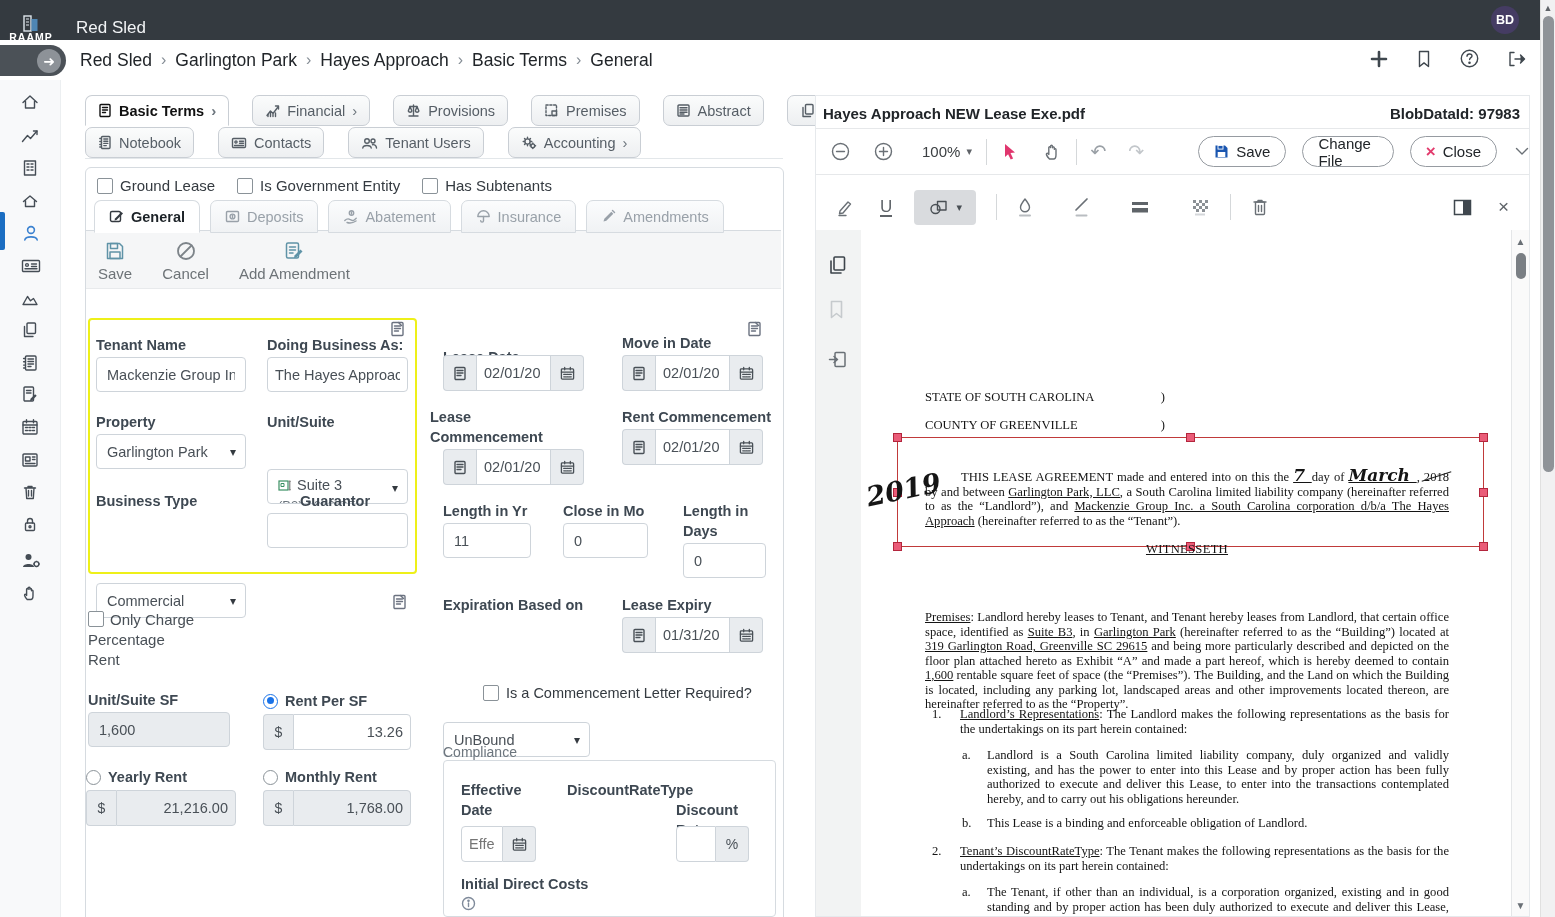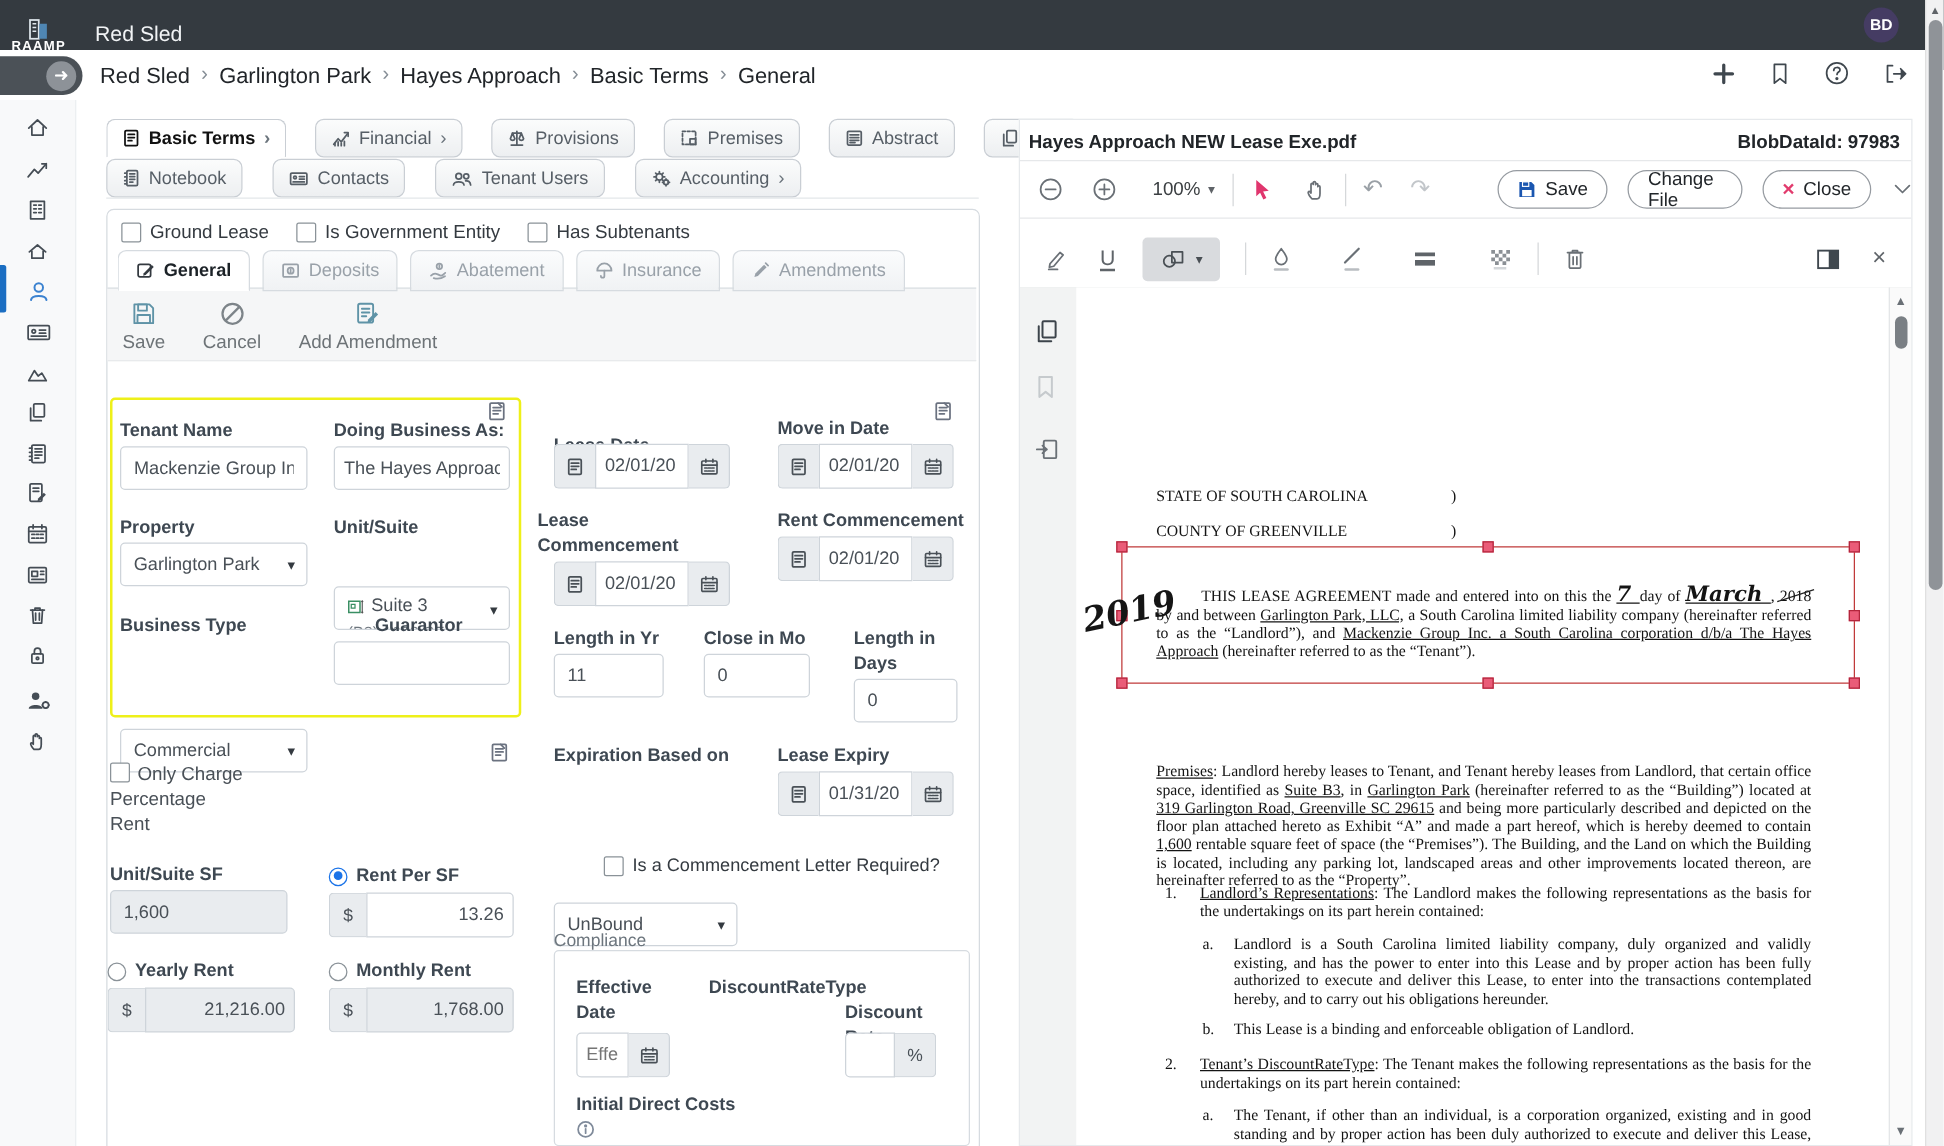--- a/index.html
+++ b/index.html
@@ -837,20 +837,21 @@
       <div class="handle" style="left:-5px;top:50px;"></div>
       <div class="handle" style="right:-5px;top:50px;"></div>
       <div class="handle" style="left:-5px;bottom:-5px;"></div>
       <div class="handle" style="left:288px;bottom:-5px;"></div>
       <div class="handle" style="right:-5px;bottom:-5px;"></div>
     </div>
 
     <div class="abs doc" style="left:109px;top:240px;width:524px;text-indent:36px;"><span>THIS LEASE AGREEMENT made and entered into on this the </span><span class="u hand"> 7 </span><span> day of </span><span class="u hand"> March </span><span>, </span><span class="strike">2018</span><span> by and between </span><span class="u">Garlington Park, LLC,</span><span> a South Carolina limited liability company (hereinafter referred to as the “Landlord”), and </span><span class="u">Mackenzie Group Inc. a South Carolina corporation d/b/a The Hayes Approach</span><span> (hereinafter referred to as the “Tenant”).</span></div>
     <div class="abs margin-2019" style="left:50px;top:244px;">2019</div>
 
+    <div class="abs doc u" style="left:109px;top:312px;width:524px;text-align:center;letter-spacing:0.3px;">WITNESSETH</div>
     <div class="abs doc" style="left:109px;top:380px;width:524px;"><span class="u">Premises</span><span>: Landlord hereby leases to Tenant, and Tenant hereby leases from Landlord, that certain office space, identified as </span><span class="u">Suite B3</span><span>, in </span><span class="u">Garlington Park</span><span> (hereinafter referred to as the “Building”) located at </span><span class="u">319 Garlington Road, Greenville SC 29615</span><span> and being more particularly described and depicted on the floor plan attached hereto as Exhibit “A” and made a part hereof, which is hereby deemed to contain </span><span class="u">1,600</span><span> rentable square feet of space (the “Premises”). The Building, and the Land on which the Building is located, including any parking lot, landscaped areas and other improvements located thereon, are hereinafter referred to as the “Property”.</span></div>
 
     <div class="abs doc listrow" style="left:116px;top:477px;width:517px;">
       <span class="n">1.</span>
         <span class="b"><span class="u">Landlord’s Representations</span><span>: The Landlord makes the following representations as the basis for the undertakings on its part herein contained:</span></span>
     </div>
     <div class="abs doc listrow" style="left:146px;top:518px;width:487px;">
       <span class="n" style="flex-basis:25px;">a.</span>
         <span class="b">Landlord is a South Carolina limited liability company, duly organized and validly existing, and has the power to enter into this Lease and by proper action has been fully authorized to execute and deliver this Lease, to enter into the transactions contemplated hereby, and to carry out his obligations hereunder.</span>
     </div>

